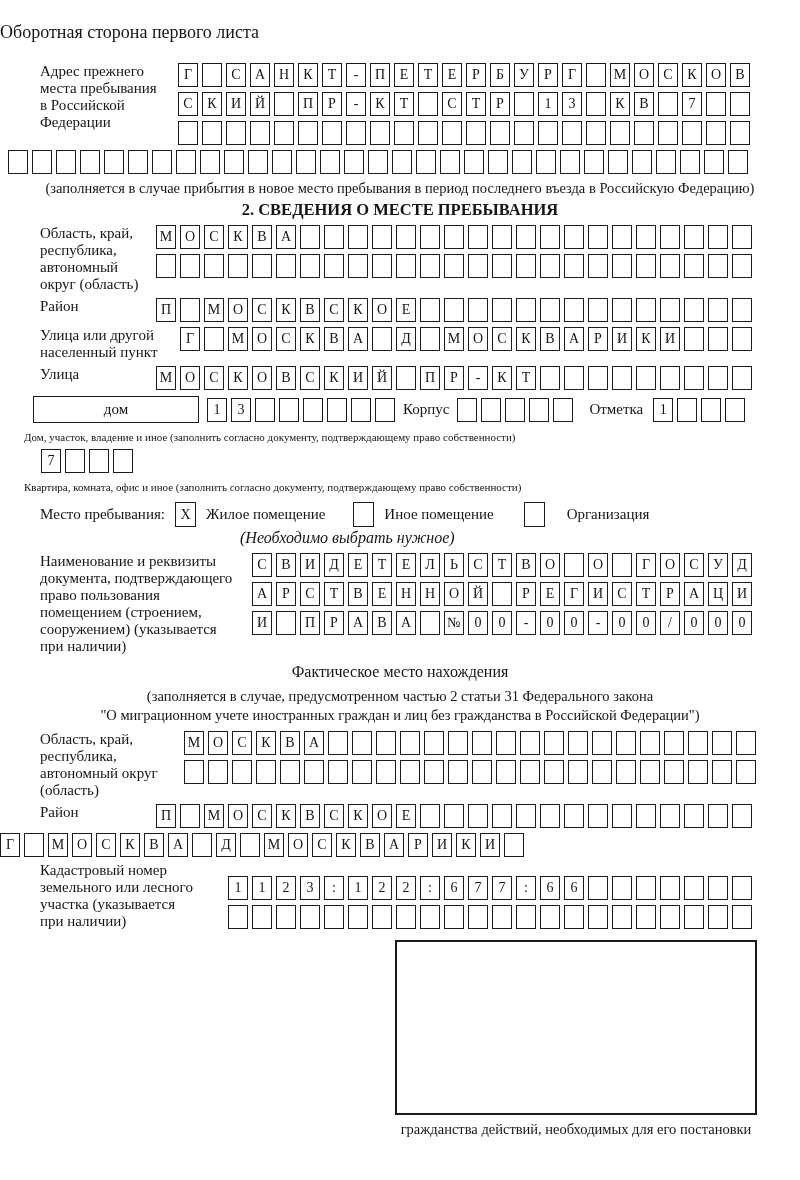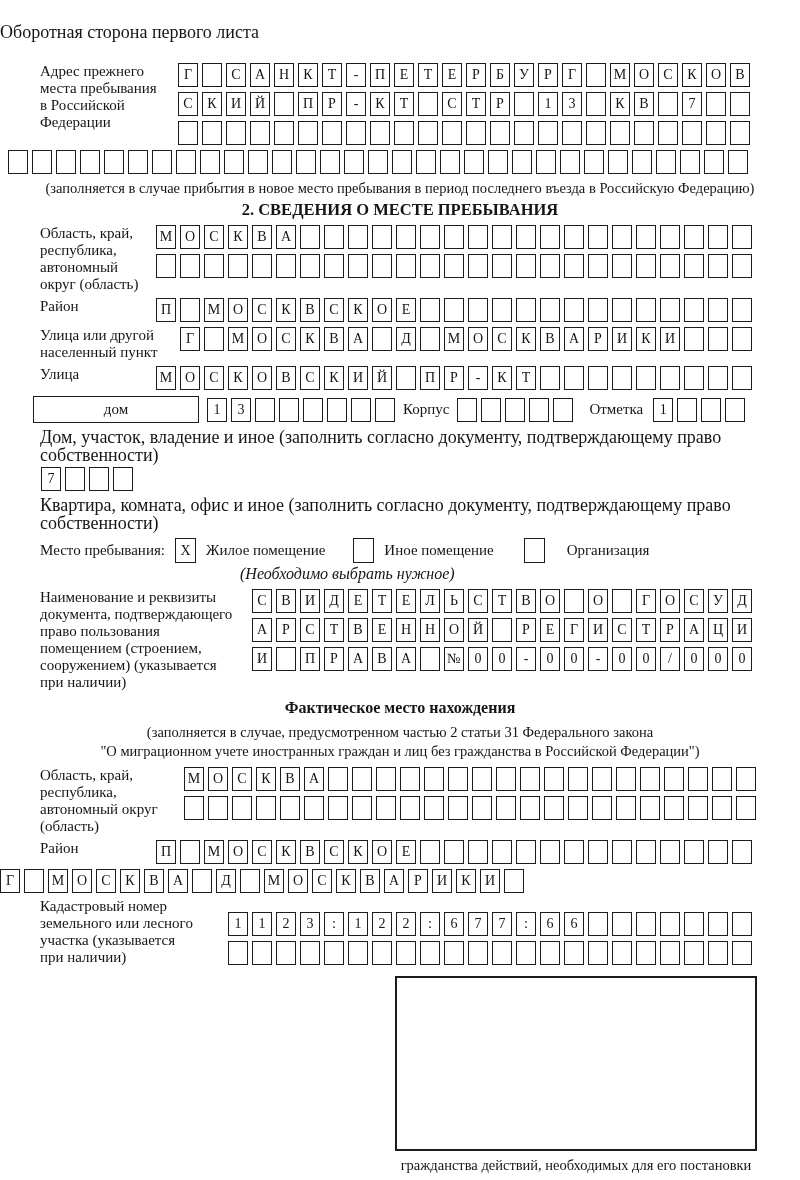--- a/index.html
+++ b/index.html
@@ -10,26 +10,26 @@
   .lblcol{flex:none;box-sizing:border-box;padding-left:40px;font-size:15px;line-height:17px;}
   .rows{display:flex;flex-direction:column;gap:5px;}
   .boxrow{display:flex;gap:4px;}
   .bx{flex:none;width:20px;height:24px;box-sizing:border-box;border:1.6px solid #1c1c1c;
       display:flex;align-items:center;justify-content:center;font-size:14px;line-height:1;}
   .note{font-size:14.5px;text-align:center;line-height:18px;}
   .sec-title{font-size:16.5px;font-weight:bold;text-align:center;margin:3px 0 5px 0;}
   .bigbox{flex:none;box-sizing:border-box;border:1.6px solid #1c1c1c;height:27px;
       display:flex;align-items:center;justify-content:center;font-size:15px;}
   .inline-lbl{font-size:15px;line-height:27px;white-space:nowrap;}
-  .leftnote{font-size:18px;line-height:18px;padding-left:40px;margin-bottom:3px;}
+  .leftnote{font-size:11px;line-height:18px;padding-left:24px;margin-bottom:3px;}
   .stay{display:flex;align-items:center;padding-left:40px;font-size:15px;margin:6px 0 2px 0;}
   .cbox{flex:none;width:21px;height:25px;box-sizing:border-box;border:1.8px solid #1c1c1c;
       display:flex;align-items:center;justify-content:center;font-size:14px;margin:0 10px;}
   .substay{font-size:16px;margin:0 0 6px 240px;font-style:italic;}
-  .fact-title{font-size:16px;font-weight:bold;text-align:center;margin:8px 0 6px 0;}
+  .fact-title{font-size:16px;font-weight:normal;text-align:center;margin:8px 0 6px 0;}
   .fact-note{font-size:14.5px;text-align:center;line-height:19px;margin-bottom:6px;}
   .stamp-wrap{margin:10px 0 0 395px;width:362px;}
   .stamp-box{width:362px;height:175px;box-sizing:border-box;border:2px solid #1c1c1c;background:#fff;}
   .stamp-cap{width:378px;margin:5px 0 0 -8px;font-size:14.5px;text-align:center;line-height:19px;}
   .mt4{margin-top:4px;} .mt6{margin-top:6px;}
   .padrow{padding-left:8px;}
   .g8{width:8px;flex:none;} .g10{width:10px;flex:none;} .g16{width:16px;flex:none;}
 </style>
 </head>
 <body>

